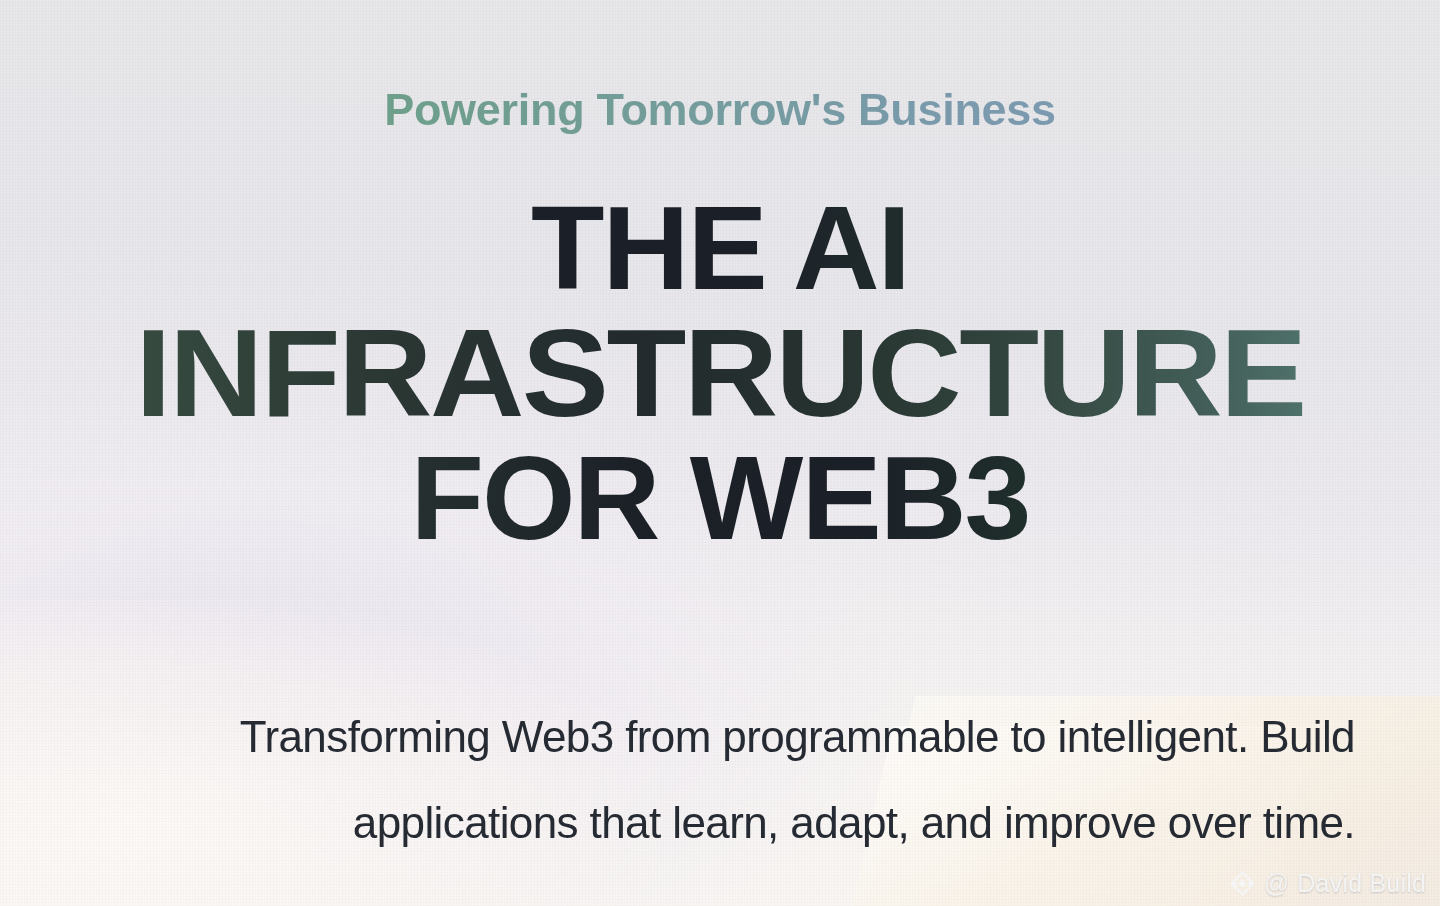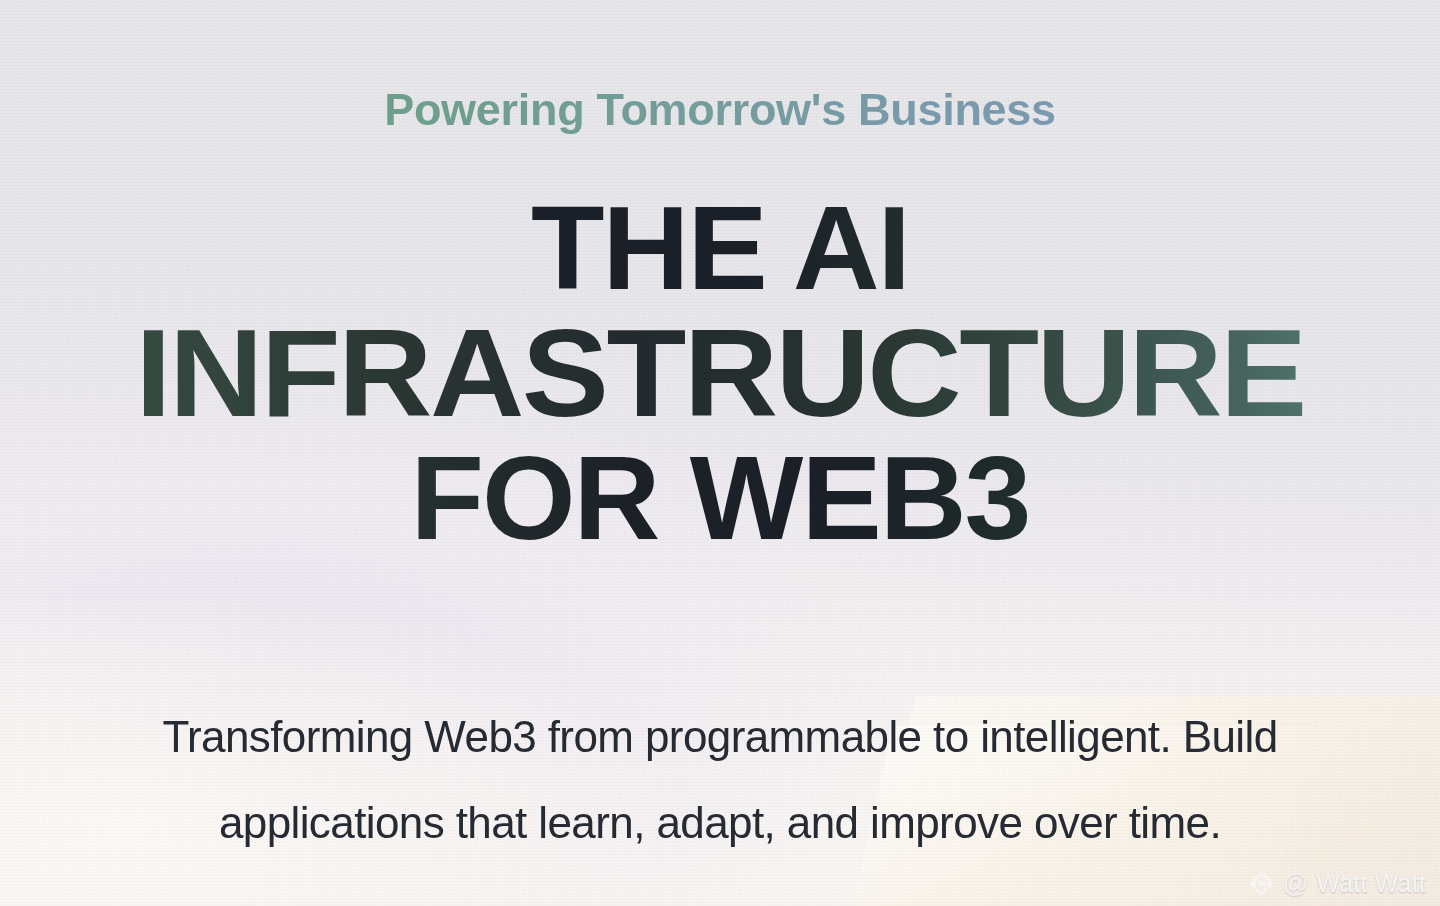--- a/index.html
+++ b/index.html
@@ -176,21 +176,21 @@
       #2f403a 0%, #2d3c37 16%, #263130 28%, #1c2128 44%,
       #1b2028 60%, #20302c 72%, #2d4740 84%, #3d5f51 96%, #426654 100%);
   }
 
   .subcopy {
     position: absolute;
     top: 650px;
     left: 50%;
     transform: translateX(-50%);
     width: 1270px;
-    text-align: center;
+    text-align: right;
     font-size: 44px;
     font-weight: 400;
     line-height: 86px;
     letter-spacing: -0.6px;
     color: #262b33;
   }
 
   
   .watermark {
     position: absolute;
@@ -248,16 +248,16 @@
           <path d="M16 3.2 L28.8 16 L16 28.8 L3.2 16 Z"></path>
         </g>
         <g fill="#f5f5f6">
           <path d="M16 11.4 L20.6 16 L16 20.6 L11.4 16 Z"></path>
           <path d="M7.2 13.1 L10.1 16 L7.2 18.9 L4.3 16 Z"></path>
           <path d="M24.8 13.1 L27.7 16 L24.8 18.9 L21.9 16 Z"></path>
         </g>
       </svg>
     </span>
     <span class="wm-at">@</span>
-    <span>Watt Watt</span>
+    <span>David Build</span>
   </div>
 
 </div>
 
 </body></html>

